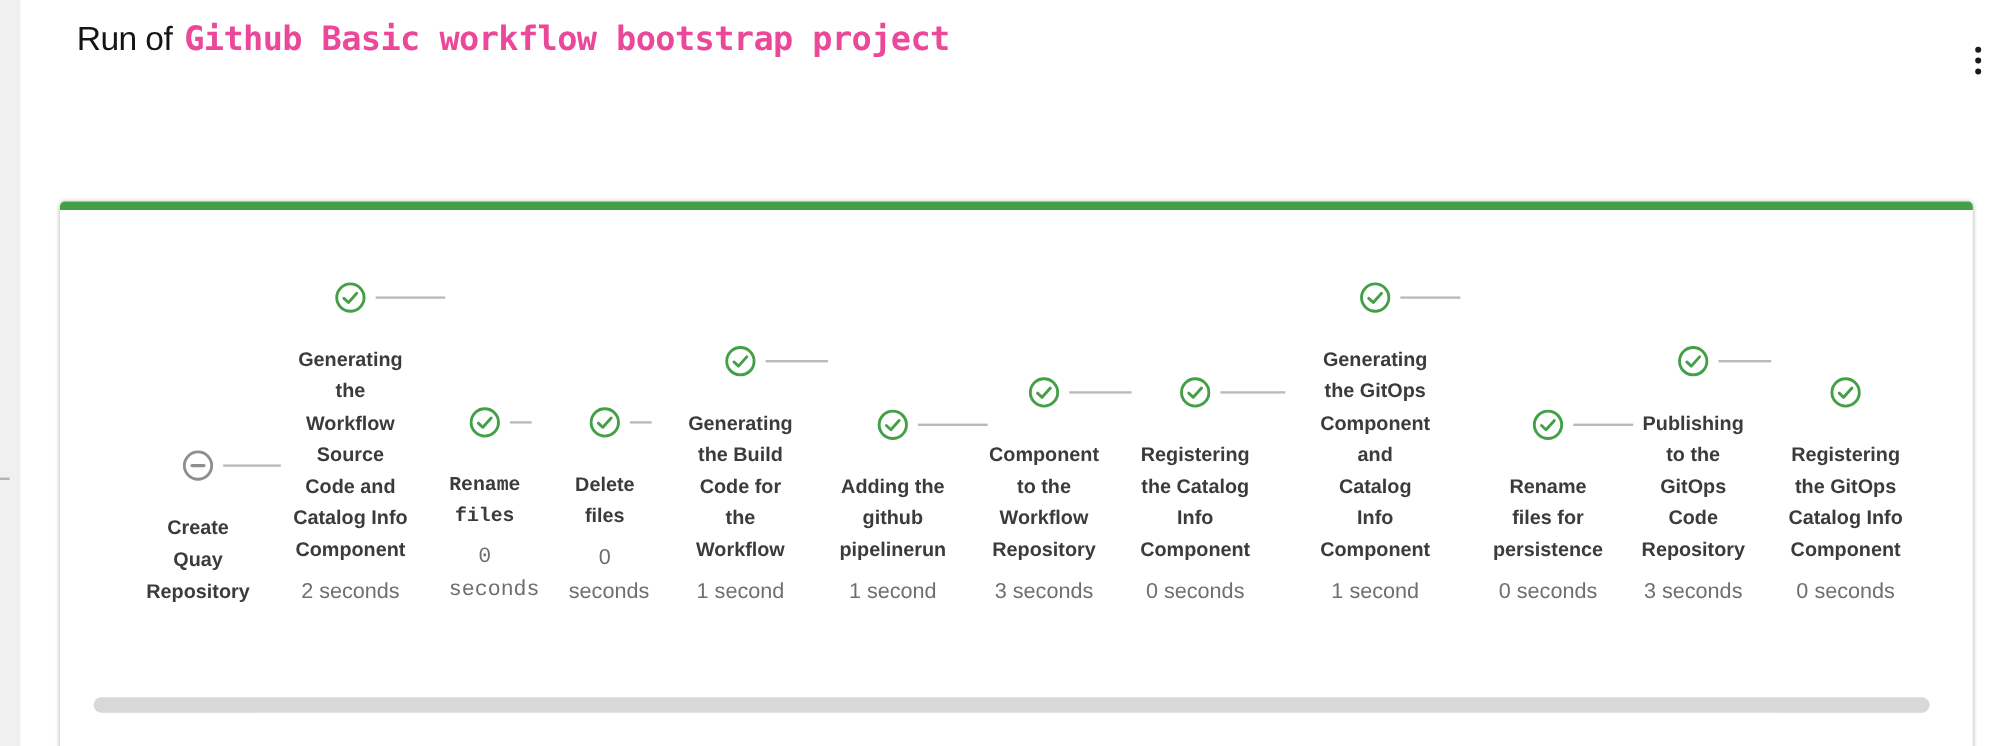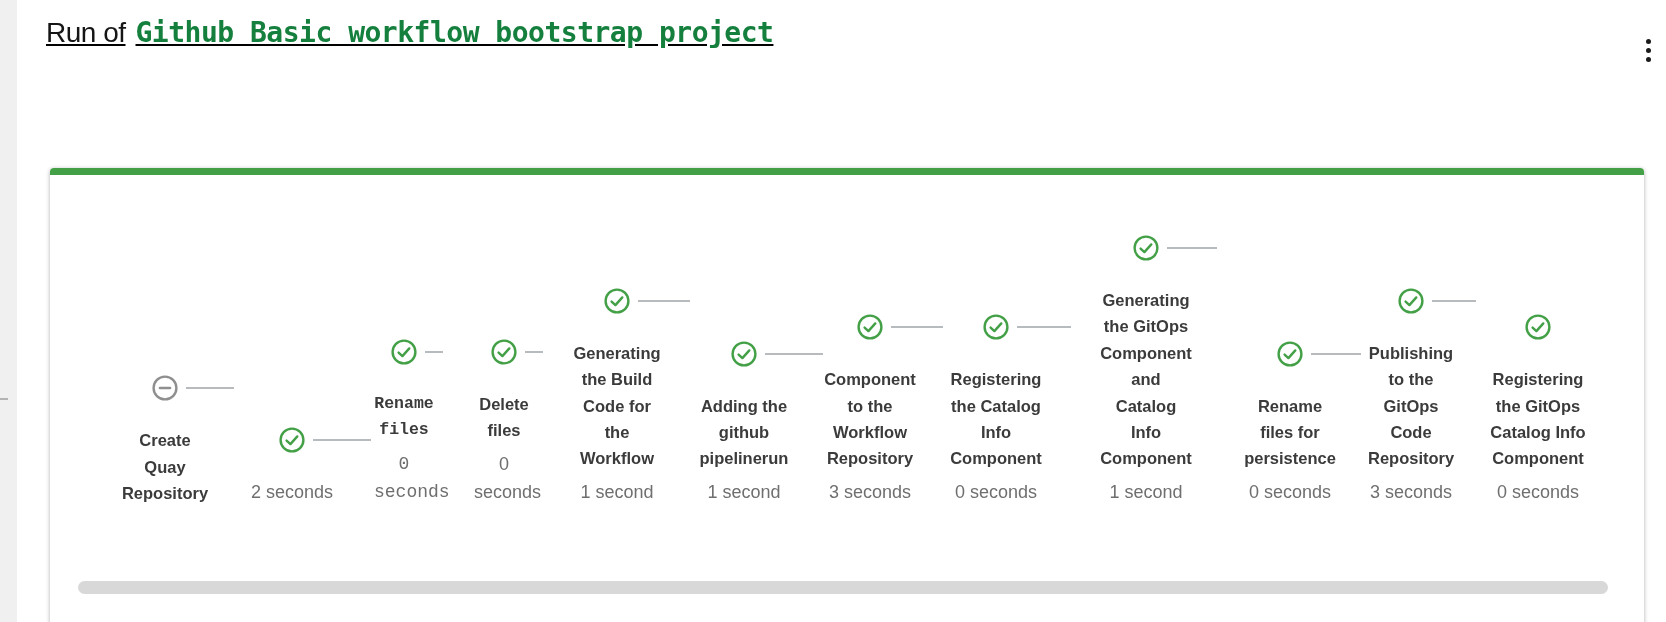--- a/index.html
+++ b/index.html
@@ -6,25 +6,25 @@
   html,body { width:1666px; height:622px; background:#ffffff; overflow:hidden;
               font-family:"Liberation Sans", sans-serif; }
 
   
   .left-strip { position:absolute; left:0; top:0; width:17px; height:622px;
                 background:#f0f0f0; }
   .strip-tick { position:absolute; left:0; top:398px; width:8px; height:2px;
                 background:#b3b3b3; }
 
   
-  .header { position:absolute; left:46px; top:16px; right:24px;text-decoration:underline; }
+  .header { position:absolute; left:64px; top:16px; right:24px; }
   .title-row { display:flex; align-items:baseline; gap:10px; }
   .title-prefix { font-size:28px; font-weight:400; color:#151515; letter-spacing:-0.5px; }
   .title-project { font-family:"DejaVu Sans Mono", monospace; font-size:28px;
-                   font-weight:600; color:#15803d; letter-spacing:-0.5px; }
+                   font-weight:600; color:#ec4899; letter-spacing:-0.5px; }
   .subtitle { margin-top:14px; font-size:15px; font-weight:500; color:#454545;
               letter-spacing:-0.2px; }
 
   .kebab-btn { position:absolute; right:0px; top:28px; width:36px; height:44px;
                background:transparent; border:none; cursor:pointer;
                display:flex; flex-direction:column; align-items:center;
                justify-content:center; gap:4px; }
   .kebab-btn .dot { width:5px; height:5px; border-radius:50%; background:#1a1a1a; }
 
   
@@ -107,20 +107,21 @@
 
   <div class="step completed">
     <div class="step-top">
       <div class="connector"></div>
       <svg class="step-icon icon-completed" viewBox="0 0 26 26" fill="none">
         <circle cx="13" cy="13" r="11.4" stroke="#43A047" stroke-width="2.4"></circle>
         <path d="M7.6 13.6 L11.4 17.1 L18.3 9.4" stroke="#43A047" stroke-width="2.4" stroke-linecap="round" stroke-linejoin="round"></path>
       </svg>
 
     </div>
+    <div class="step-label">Generating the Workflow Source Code and Catalog Info Component</div>
     <div class="step-duration">2 seconds</div>
   </div>
 
   <div class="step completed">
     <div class="step-top">
       <div class="connector"></div>
       <svg class="step-icon icon-completed" viewBox="0 0 26 26" fill="none">
         <circle cx="13" cy="13" r="11.4" stroke="#43A047" stroke-width="2.4"></circle>
         <path d="M7.6 13.6 L11.4 17.1 L18.3 9.4" stroke="#43A047" stroke-width="2.4" stroke-linecap="round" stroke-linejoin="round"></path>
       </svg>

